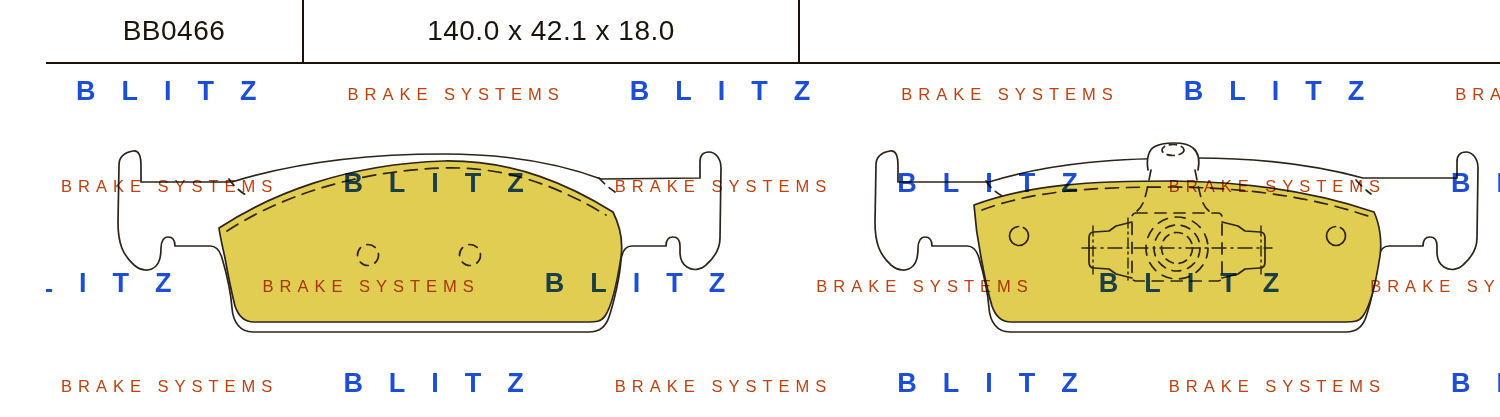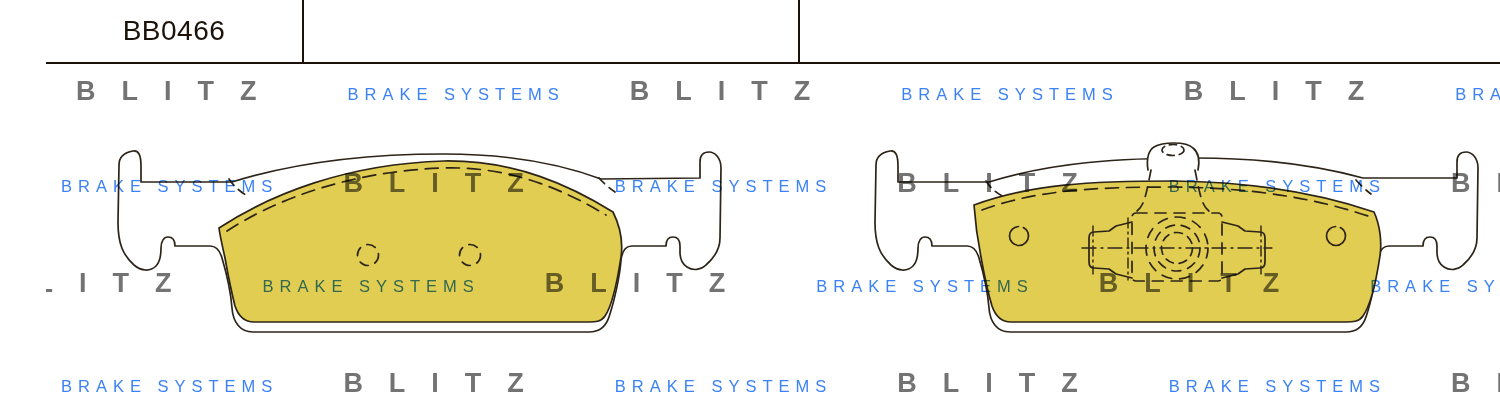--- a/index.html
+++ b/index.html
@@ -30,34 +30,37 @@
   .wm-row{
     position:absolute;display:flex;align-items:baseline;
     white-space:nowrap;column-gap:65px;
   }
   .wm-row.r1{top:78px;left:30px;}
   .wm-row.r2{top:170px;left:15px;}
   .wm-row.r3{top:270px;left:-55px;}
   .wm-row.r4{top:370px;left:15px;}
   .wm-brand{
     font-size:27px;font-weight:bold;letter-spacing:26px;
-    color:#737373;line-height:1;
+    color:#1d4ed8;line-height:1;
   }
   .wm-tagline{
     font-size:16.5px;font-weight:normal;letter-spacing:6px;
-    color:#3b82f6;line-height:1;
+    color:#c2410c;line-height:1;
   }
 </style>
 </head>
 <body>
 
 <div id="stage">
 
   <div class="hcell" id="cell-part">
       <span>BB0466</span>
+    </div>
+  <div class="hcell" id="cell-dim-left">
+      <span>140.0 x 42.1 x 18.0</span>
     </div>
   <div class="vdivider" id="vdiv1"></div>
   <div class="vdivider" id="vdiv2"></div>
   <div id="hrule"></div>
 
   <svg id="drawing-svg" width="1500" height="417" viewBox="0 0 1500 417">
     <g stroke="#2d2418" stroke-width="1.7" fill="none" stroke-linecap="round" stroke-linejoin="round">
 
       <g>
 

